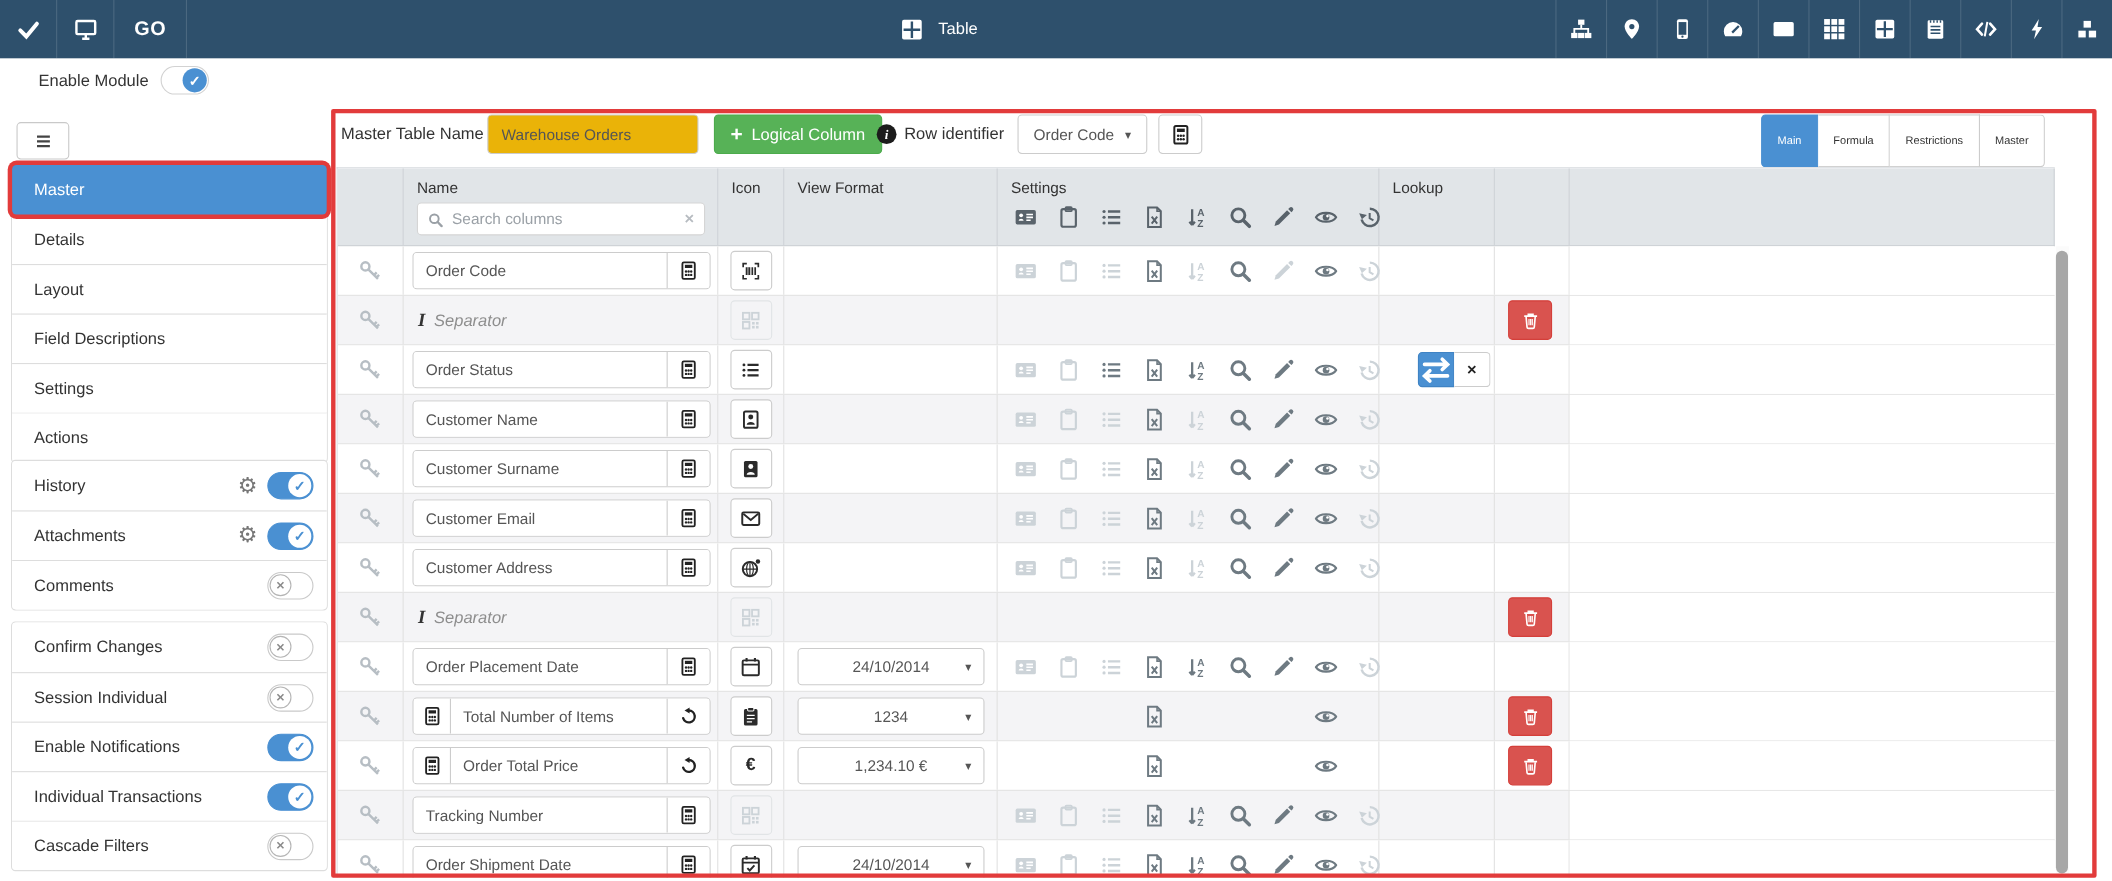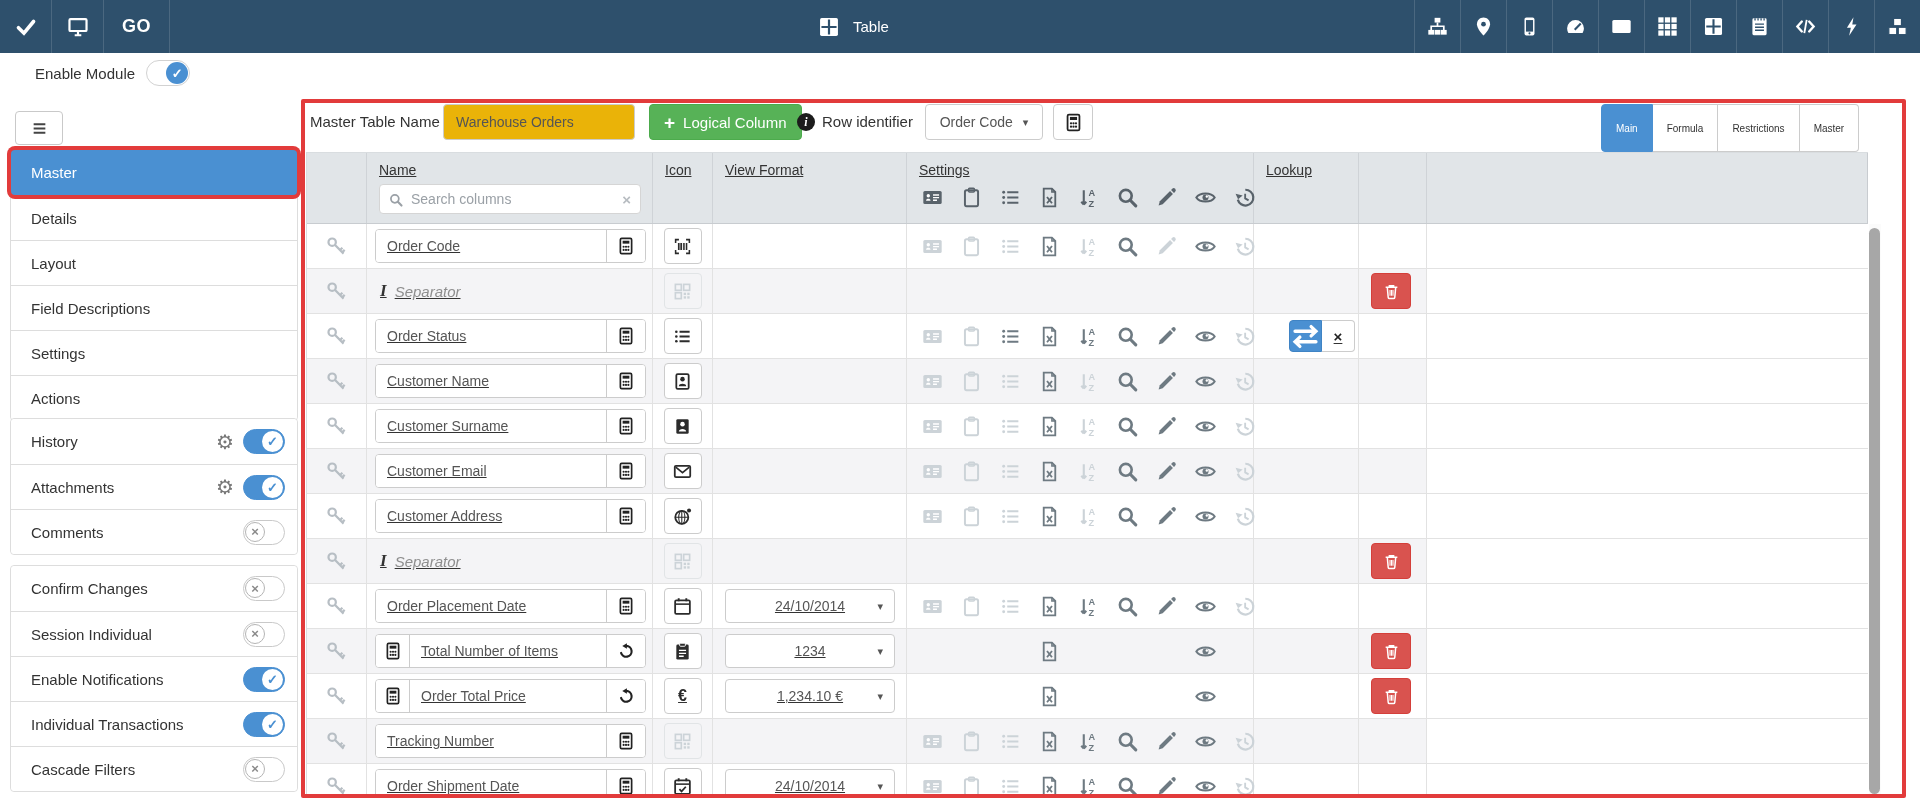--- a/index.html
+++ b/index.html
@@ -82,21 +82,21 @@
   .tabs{position:absolute; left:1601px; top:104px; height:36px; display:flex;}
   .tab{height:48px; padding:0 14px; background:#fff; border:1px solid var(--bdr); border-left-width:0;
     font-size:10px; color:var(--ink); font-family:inherit; cursor:pointer; display:flex; align-items:center;}
   .tab:first-child{border-left-width:1px; border-radius:4px 0 0 4px;}
   .tab:last-child{border-radius:0 4px 4px 0;}
   .tab.active{background:var(--blue); border-color:var(--blue); color:#fff;}
 
   
   .table-wrap{position:absolute; left:306px; top:152px; width:1562px; height:646px; overflow:hidden;
     border-left:1px solid var(--tbl-bdr); border-top:1px solid var(--tbl-bdr); background:#fff;}
-  .grid{display:grid; grid-template-columns:60px 286px 60px 194px 347px 105px 68px 1fr;text-decoration:underline;}
+  .grid{display:grid; grid-template-columns:60px 286px 60px 194px 347px 105px 68px 1fr;}
   .thead{background:var(--hdr-bg); border-bottom:1px solid #c8ccd0; border-right:1px solid #c8ccd0; height:71px;}
   .th{border-right:1px solid #cfd3d7; padding:9px 0 0 12px; position:relative;}
   .th.fill{border-right:none;}
   .th-label{font-size:14px; color:var(--ink);}
   .search-box{position:absolute; left:12px; top:31px; width:262px; height:30px; background:#fff;
     border:1px solid #d5d5d5; border-radius:4px; display:flex; align-items:center; padding:0 9px; gap:8px;}
   .search-box .ic{width:14px; height:14px; color:#9aa0a6; flex:0 0 auto;}
   .search-box input{border:none; outline:none; flex:1; font-size:14px; color:var(--ink2); font-family:inherit; min-width:0;}
   .search-box input::placeholder{color:#9aa0a6;}
   .search-x{color:#b7bcc1; font-size:15px; font-weight:700; cursor:pointer;}

